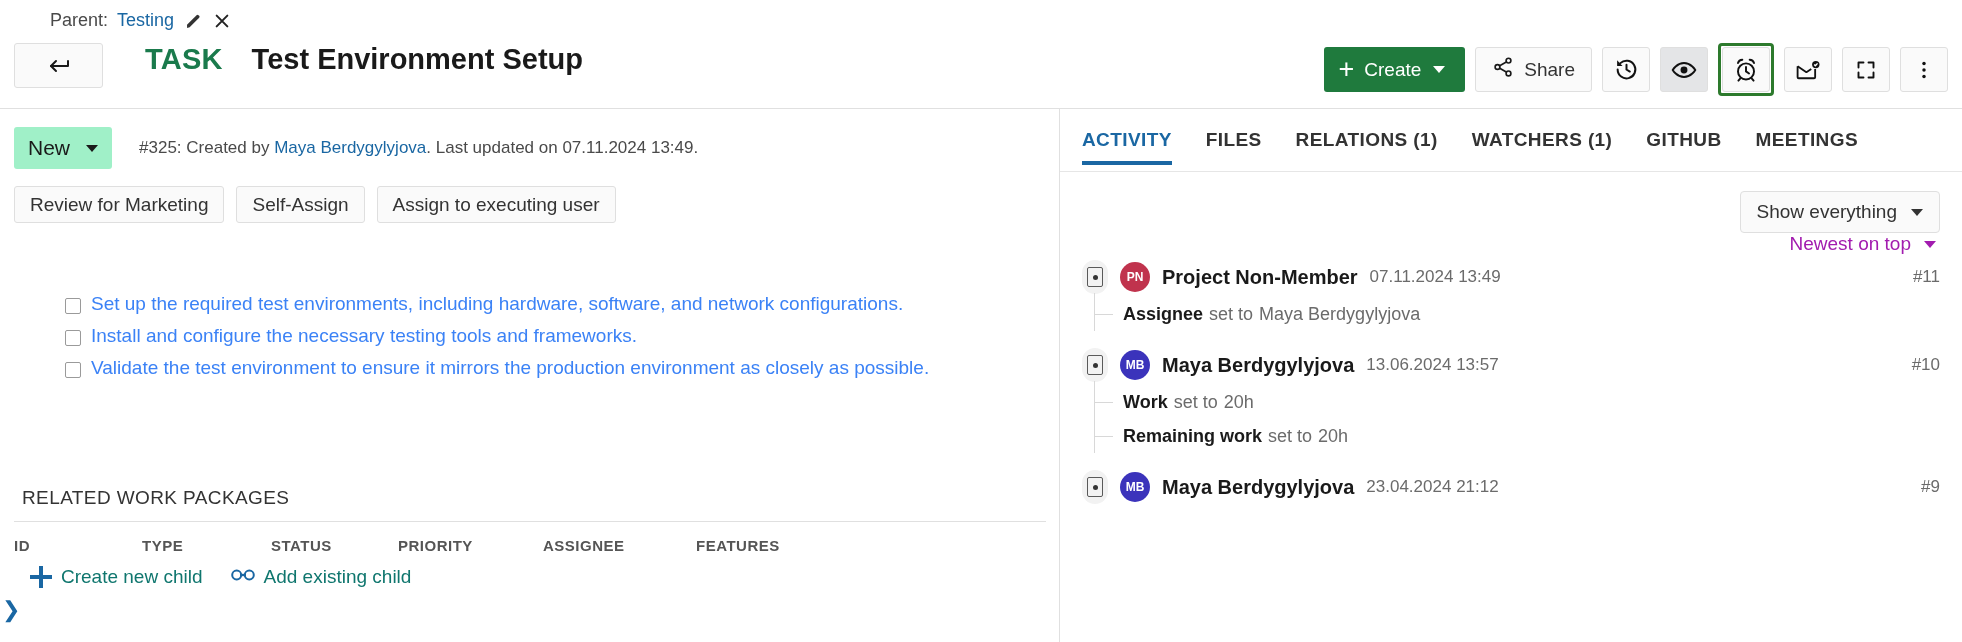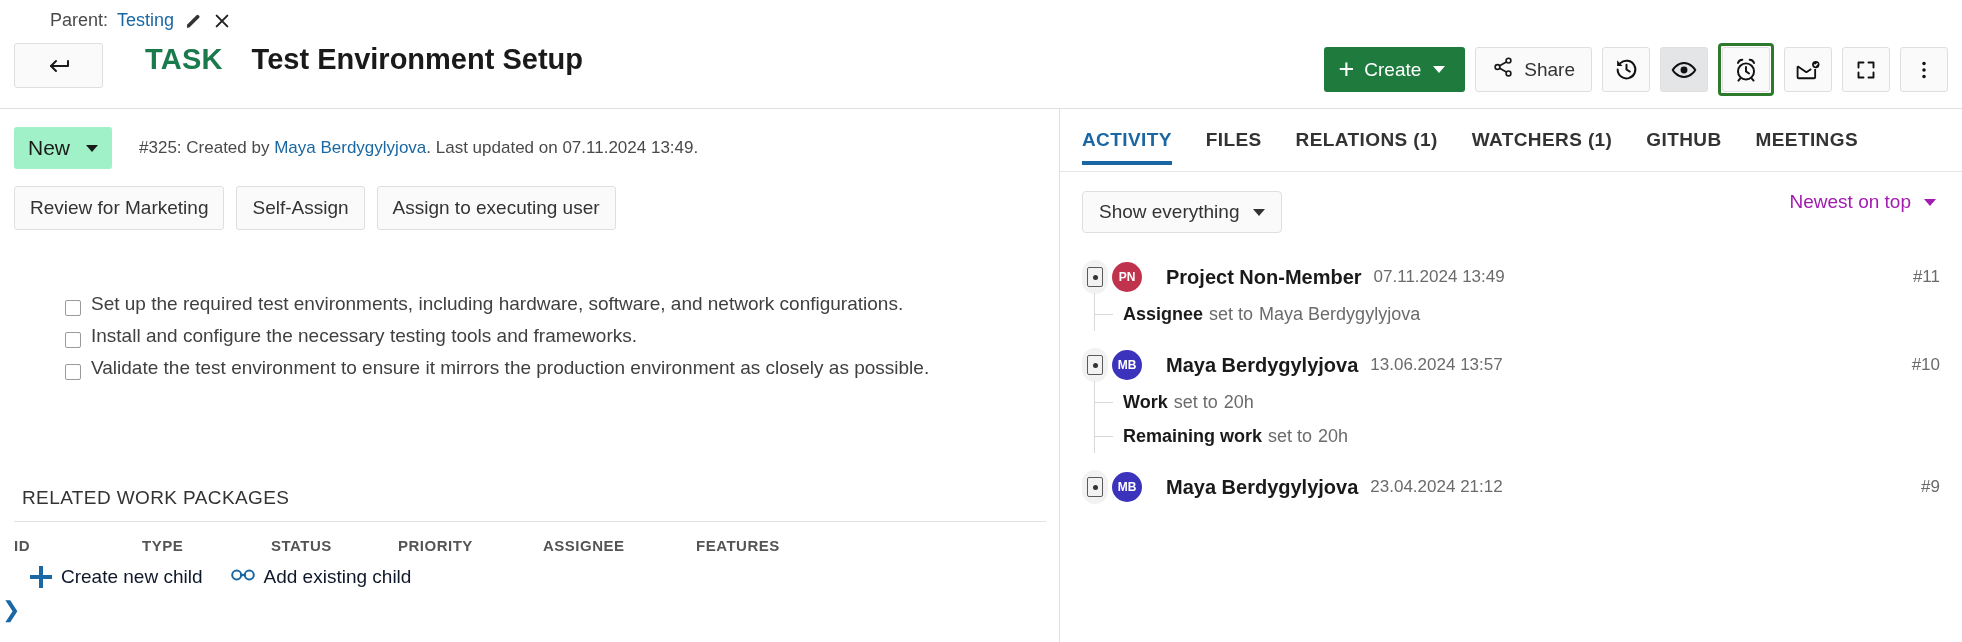--- a/index.html
+++ b/index.html
@@ -105,33 +105,33 @@
   .meta-text {
     margin-left: 27px; font-size: 17px; color: #4a4a4a; white-space: nowrap;
   }
   .meta-link { color: #1a67a3; cursor: pointer; }
 
   .action-row {
     position: absolute; left: 14px; top: 77px;
     display: flex; align-items: center; gap: 12px;
   }
   .action-btn {
-    height: 44px; padding: 0 15px;
+    height: 37px; padding: 0 15px;
     background: #fafafa; border: 1px solid #dfdfdf; border-radius: 3px;
     font-size: 19px; color: #333; font-family: inherit; cursor: pointer;
     white-space: nowrap;
   }
 
   
   .checklist {
     position: absolute; left: 33px; top: 182px; width: 1000px;
   }
   .check-item {
-    display: flex; align-items: flex-end; gap: 10px;
-    margin-bottom: 7px; font-size: 19px; color: #404040; line-height: 25px; padding-left: 32px;
+    display: flex; align-items: center; gap: 10px;
+    margin-bottom: 7px; font-size: 19px; color: #3b82f6; line-height: 25px; padding-left: 32px;
   }
   .check-box {
     width: 16px; height: 16px; margin-top: 4px; flex: 0 0 16px;
     border: 1px solid #9a9a9a; border-radius: 2px; background: #fff;
     cursor: pointer;
   }
 
   
   .rwp-title {
     position: absolute; left: 22px; top: 378px;
@@ -147,21 +147,21 @@
   .rwp-head {
     display: flex; font-size: 15px; font-weight: 700; color: #555;
     letter-spacing: .5px; padding-bottom: 12px;
   }
   .rwp-head span { flex: 0 0 auto; }
   .rwp-actions {
     display: flex; align-items: center; gap: 28px;
     font-size: 19px; padding-left: 16px;
   }
   .rwp-action { display: flex; align-items: flex-end; gap: 9px;
-                color: #0f172a; cursor: pointer; }
+                color: #0f766e; cursor: pointer; }
   .plus-small {
     display: inline-block; width: 22px; height: 22px; position: relative;
   }
   .plus-small::before, .plus-small::after {
     content: ""; position: absolute; background: #1a67a3;
   }
   .plus-small::before { left: 0; top: 9px; width: 22px; height: 4px; }
   .plus-small::after { top: 0; left: 9px; width: 4px; height: 22px; }
   .scroll-chevron {
     position: absolute; left: 2px; top: 490px;
@@ -193,21 +193,21 @@
     content: ""; position: absolute; left: 0; right: 22px; bottom: 0;
     height: 4px; background: #1a67a3;
   }
   .tabs-divider {
     position: absolute; left: 0; top: 62px; width: 902px; height: 1px;
     background: #e6e6e6;
   }
 
   .filter-row {
     position: absolute; left: 22px; right: 22px; top: 82px;
-    display: flex; align-items: flex-start; justify-content: space-between;
+    display: flex; align-items: flex-end; justify-content: space-between; flex-direction: column;
   }
   .filter-select {
     height: 42px; padding: 0 16px;
     background: #fafafa; border: 1px solid #dfdfdf; border-radius: 4px;
     display: flex; align-items: center; gap: 12px;
     font-size: 19px; color: #333; font-family: inherit; cursor: pointer;
   }
   .sort-select {
     display: flex; align-items: center; gap: 11px;
     font-size: 19px; color: #a21caf; cursor: pointer; padding-right: 4px;
@@ -227,26 +227,26 @@
     display: flex; align-items: center; justify-content: center;
   }
   .entry-bullet .dot {
     width: 16px; height: 20px; border: 1.5px solid #5a5a5a; border-radius: 2px;
     display: flex; align-items: center; justify-content: center;
   }
   .entry-bullet .dot::after {
     content: ""; width: 5px; height: 5px; border-radius: 50%; background: #333;
   }
   .avatar {
-    width: 30px; height: 30px; border-radius: 50%; margin-left: 4px;
+    width: 30px; height: 30px; border-radius: 50%; margin-left: 12px;
     display: flex; align-items: center; justify-content: center;
     color: #fff; font-size: 12px; font-weight: 700; flex: 0 0 30px;
   }
   .entry-user {
-    margin-left: 24px; font-size: 20px; font-weight: 700; color: #1a1a1a;
+    margin-left: 12px; font-size: 20px; font-weight: 700; color: #1a1a1a;
     white-space: nowrap;
   }
   .entry-time {
     margin-left: 12px; font-size: 17px; color: #6b6b6b; white-space: nowrap;
   }
   .entry-num {
     position: absolute; right: 22px; font-size: 17px; color: #6b6b6b;
   }
   .entry-details { position: relative; padding-left: 13px; }
   .entry-vline {

